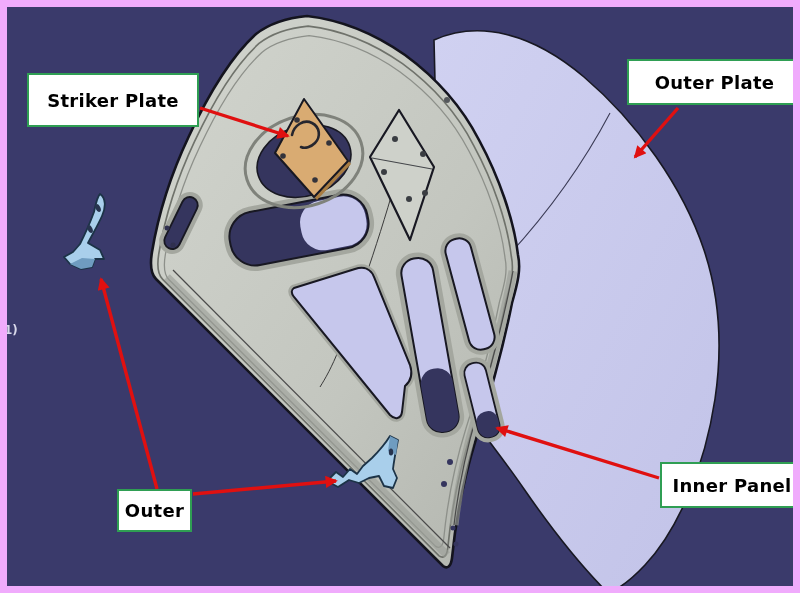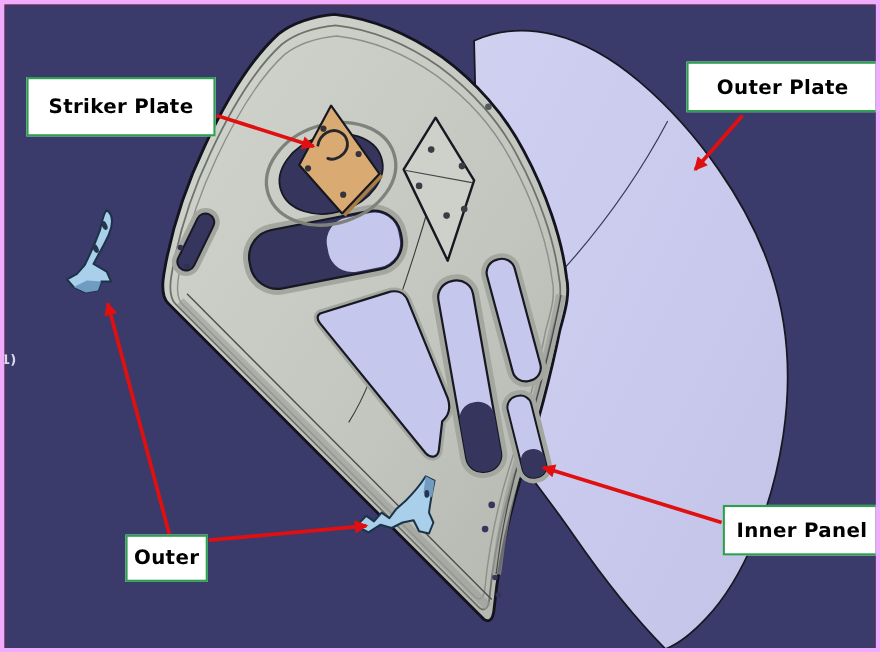--- a/index.html
+++ b/index.html
@@ -1,21 +1,21 @@
 <!DOCTYPE html>
 <html><head>
 <meta charset="utf-8">
 <style>
   html,body{margin:0;padding:0;background:#222;}
   #stage{
     position:relative;
     width:800px;height:593px;
-    background:#7f1d1d;
+    background:#15803d;
     overflow:hidden;
-    border:4px solid #f0abfc;
+    border:7px solid #f0abfc;
     box-sizing:border-box;
     font-family:"DejaVu Sans",sans-serif;
   }
   #cad{position:absolute;left:0;top:0;}
   .callout{
     position:absolute;
     display:flex;align-items:center;justify-content:center;
     background:#ffffff;
     border:2px solid #2f9e53;
     color:#000;

